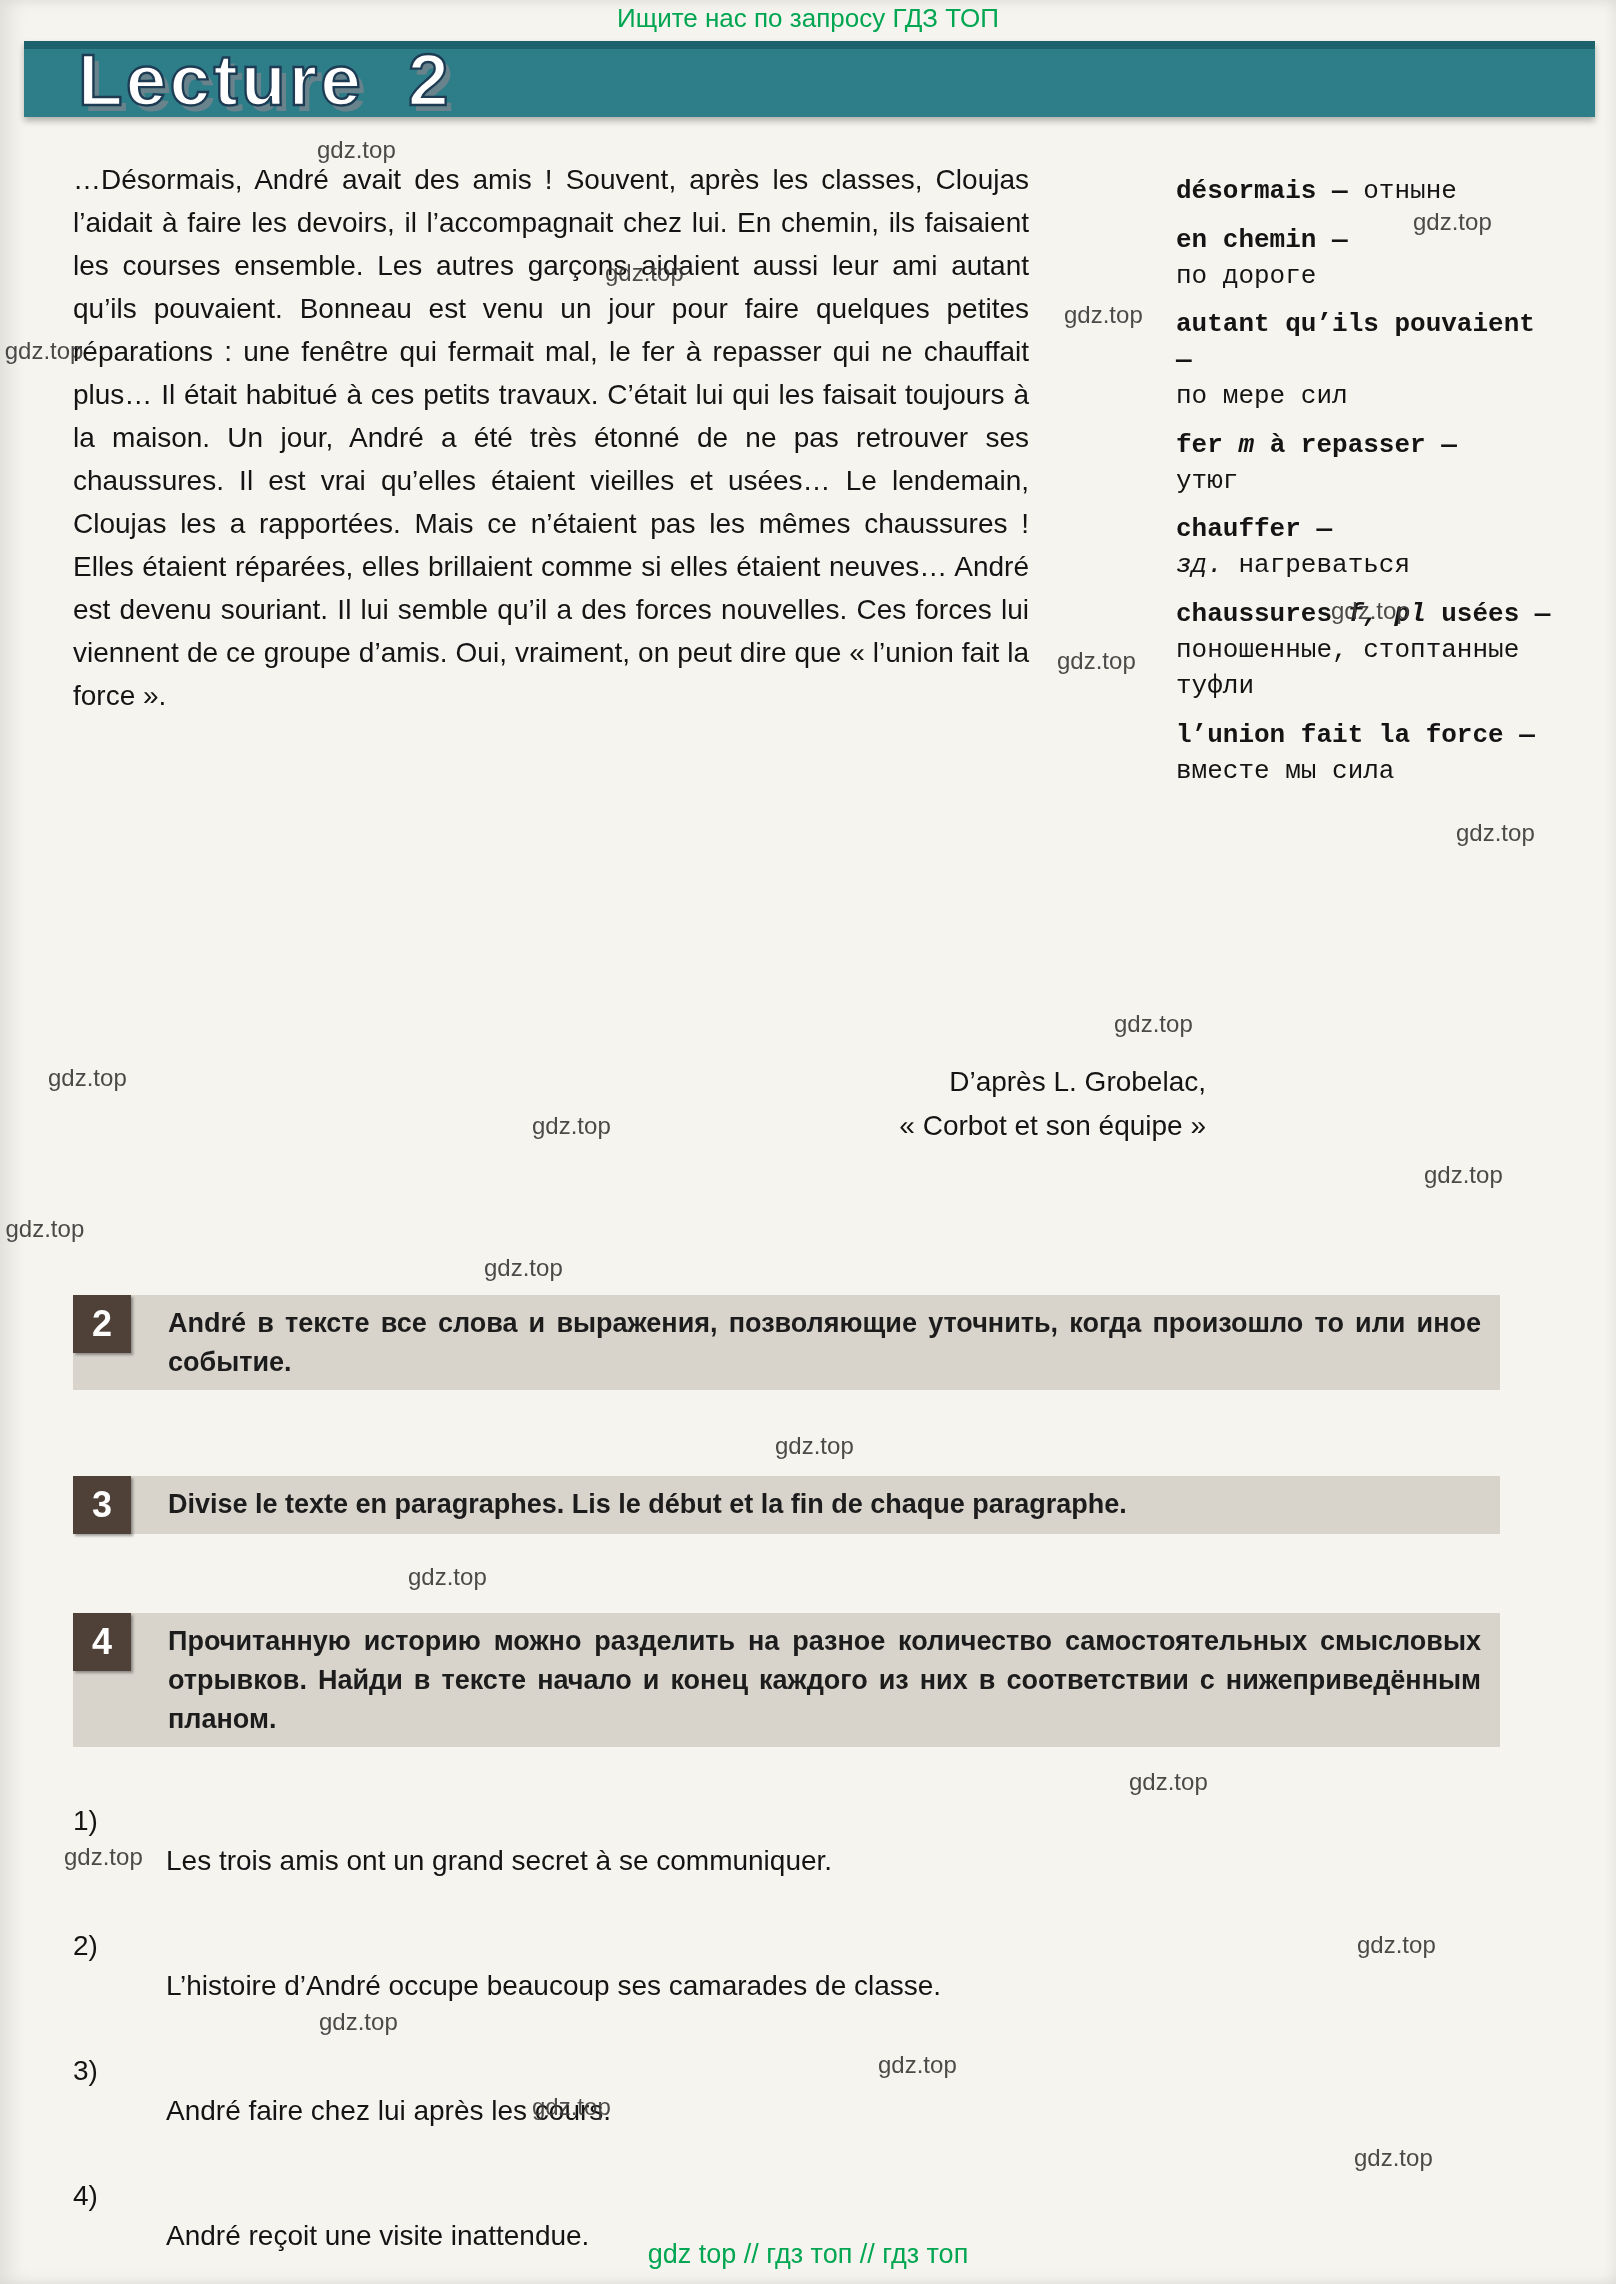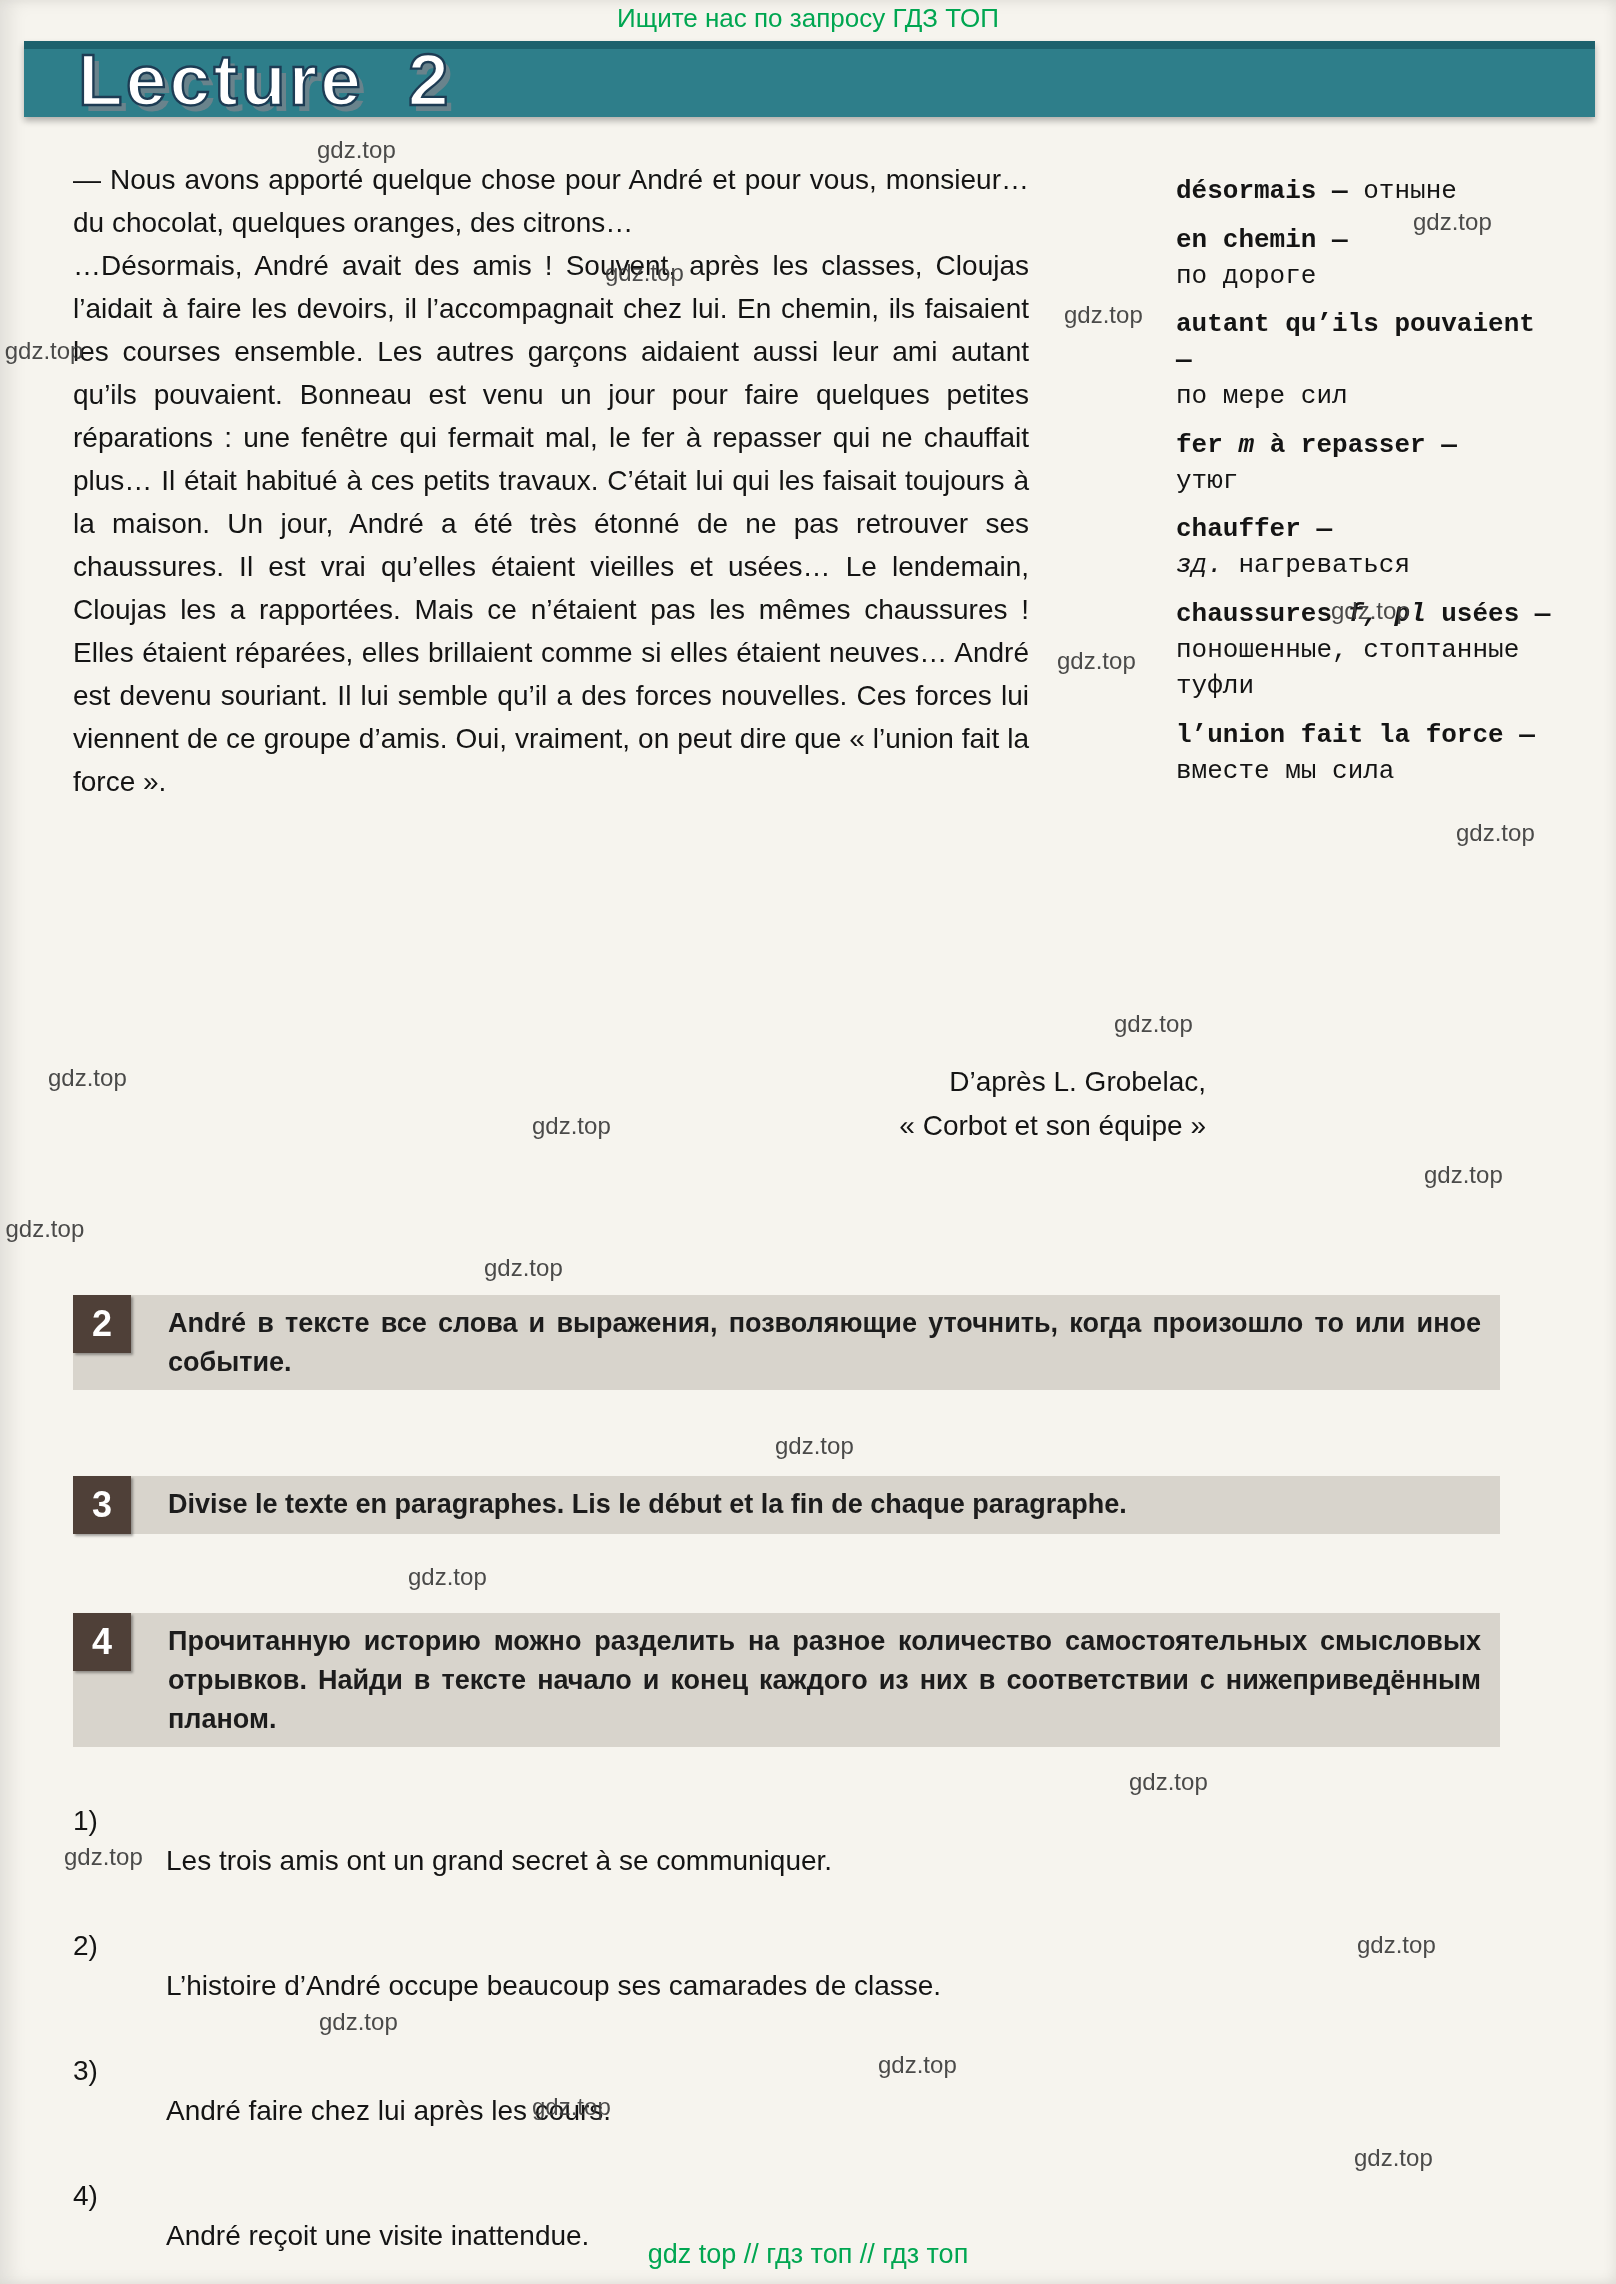--- a/index.html
+++ b/index.html
@@ -96,21 +96,20 @@
 
 <div class="page">
 
   <div class="promo top">Ищите нас по запросу ГДЗ ТОП</div>
 
   <div class="header-band">
     <span class="header-title">Lecture 2</span>
   </div>
 
   <div class="reading">
-    <p>— Nous avons apporté quelque chose pour André et pour vous, monsieur… du chocolat, quelques oranges, des citrons…</p>
     <p>…Désormais, André avait des amis ! Souvent, après les classes, Cloujas l’aidait à faire les devoirs, il l’accompagnait chez lui. En chemin, ils faisaient les courses ensemble. Les autres garçons aidaient aussi leur ami autant qu’ils pouvaient. Bonneau est venu un jour pour faire quelques petites réparations : une fenêtre qui fermait mal, le fer à repasser qui ne chauffait plus… Il était habitué à ces petits travaux. C’était lui qui les faisait toujours à la maison. Un jour, André a été très étonné de ne pas retrouver ses chaussures. Il est vrai qu’elles étaient vieilles et usées… Le lendemain, Cloujas les a rapportées. Mais ce n’étaient pas les mêmes chaussures ! Elles étaient réparées, elles brillaient comme si elles étaient neuves… André est devenu souriant. Il lui semble qu’il a des forces nouvelles. Ces forces lui viennent de ce groupe d’amis. Oui, vraiment, on peut dire que « l’union fait la force ».</p>
   </div>
 
   <div class="attribution">
     <div>D’après L. Grobelac,</div>
     <div>« Corbot et son équipe »</div>
   </div>
 
   <aside class="vocab">
     <div class="vocab-entry">

